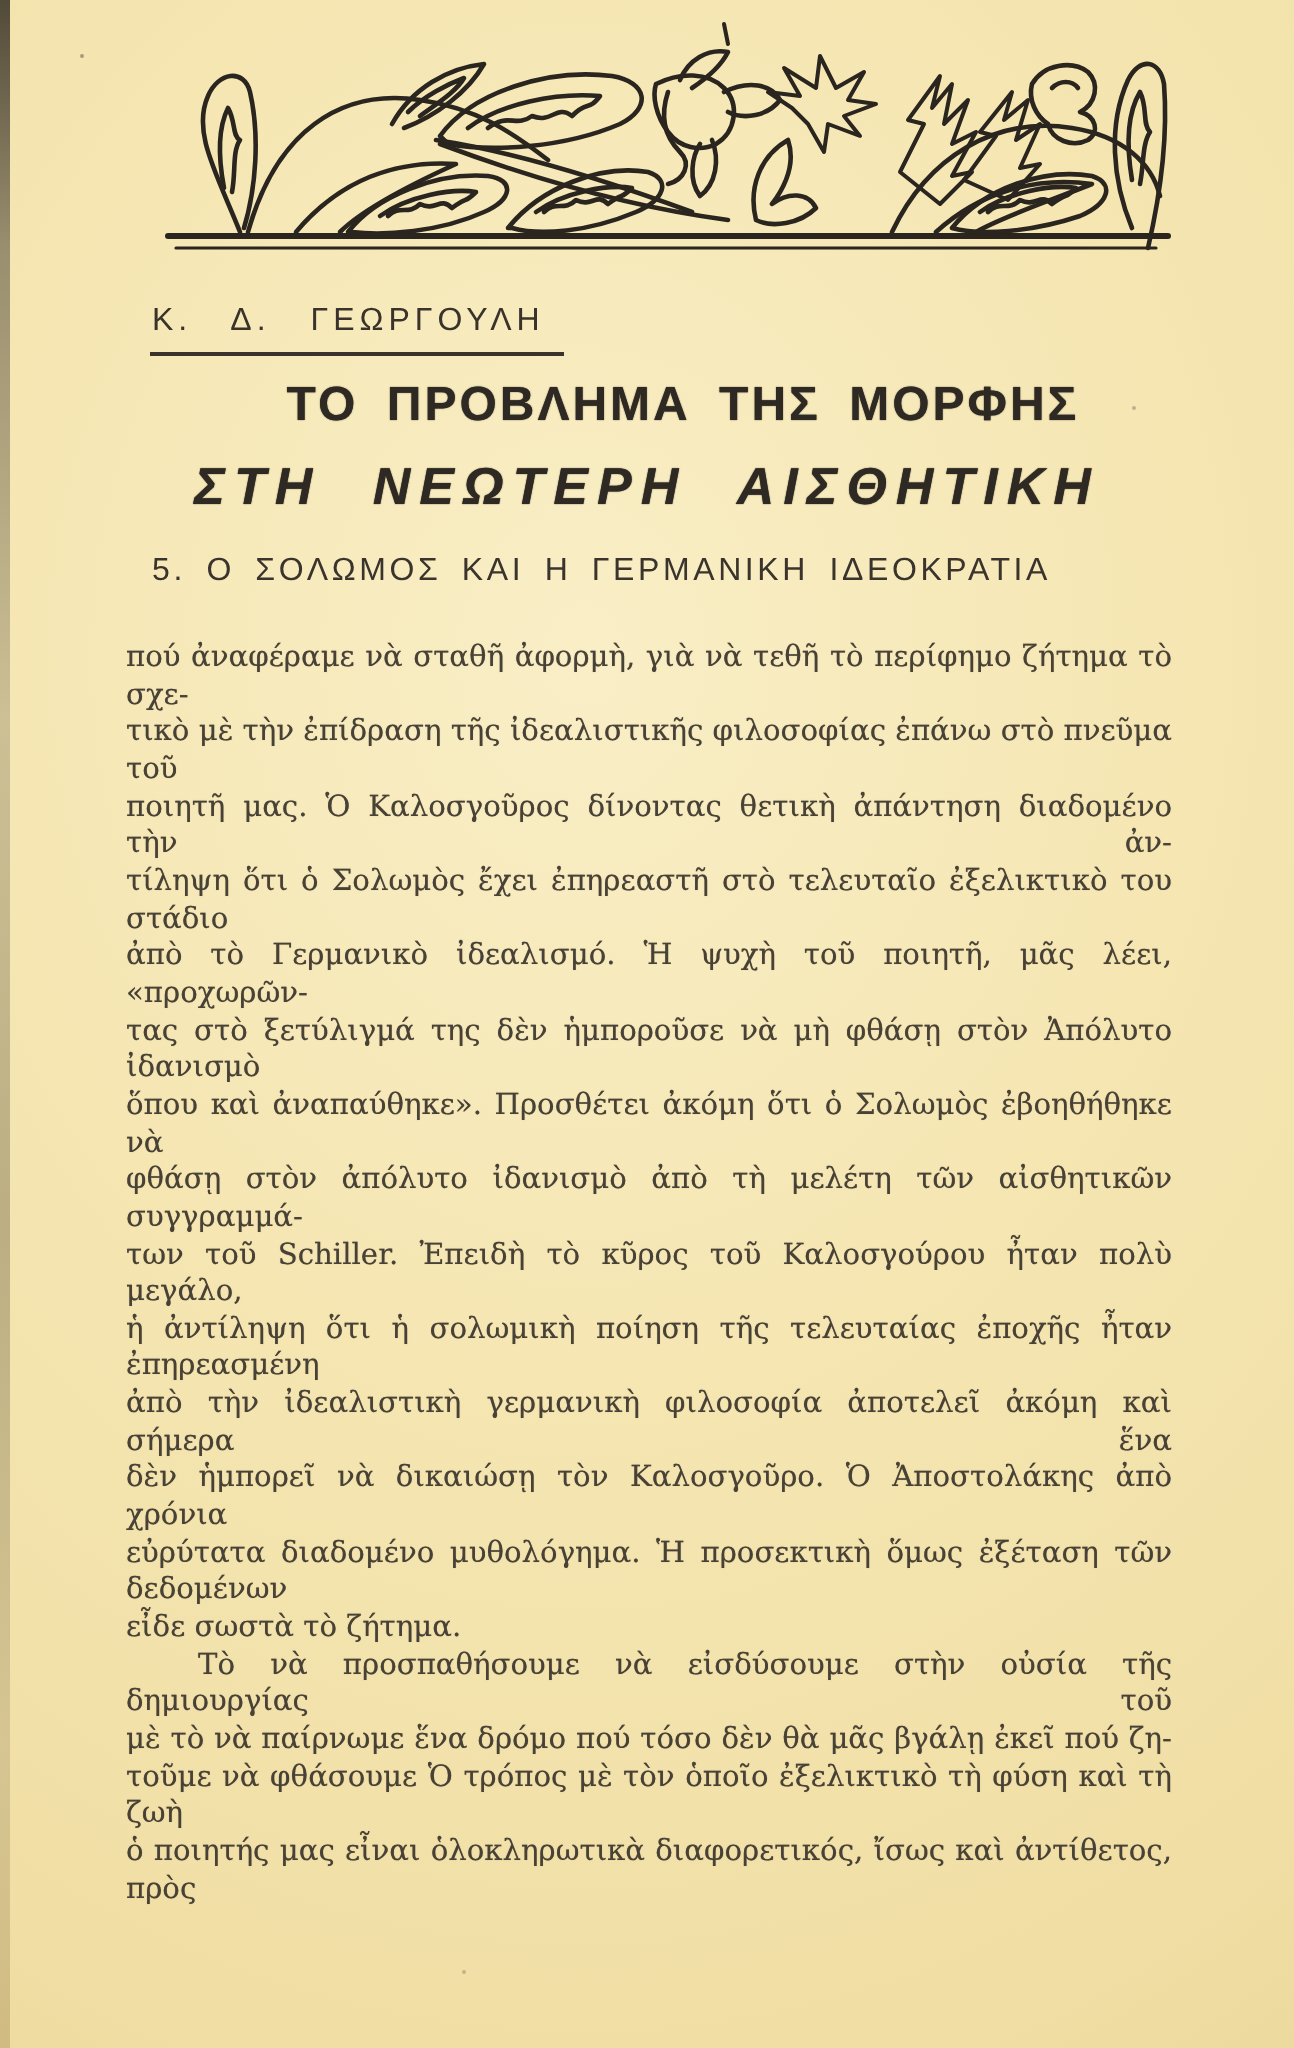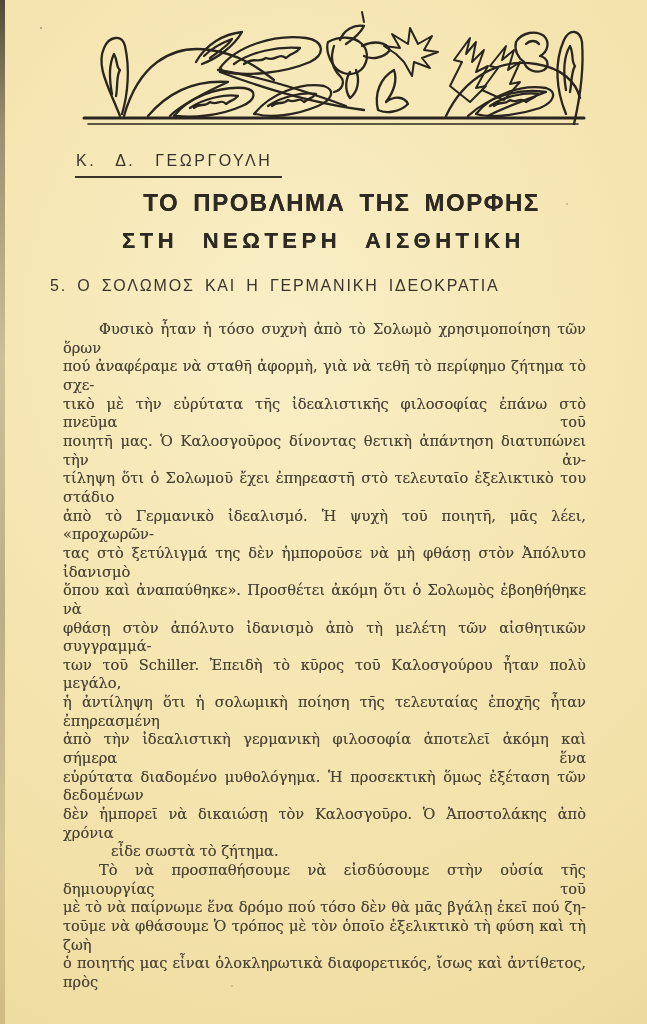--- a/index.html
+++ b/index.html
@@ -39,43 +39,44 @@
     font-family:"Liberation Sans","DejaVu Sans",sans-serif;
     font-weight:bold;
   }
   .title .t1{
     font-size:24px;letter-spacing:1.5px;word-spacing:6px;
     text-shadow:0 0 .6px #2e2922;
     padding-left:36px;
   }
   .title .t2{
     margin-top:11px;
-    font-size:22px;letter-spacing:4.5px;word-spacing:14px;
+    font-size:26px;letter-spacing:4.5px;word-spacing:14px;
     text-shadow:0 0 .6px #2e2922;
+    font-style:italic;
   }
   .section-heading{
-    position:absolute;left:50px;top:277px;
+    position:absolute;left:76px;top:277px;
     font-family:"Liberation Sans","DejaVu Sans",sans-serif;
     font-size:16px;letter-spacing:1.8px;word-spacing:4px;
     color:#3a342c;
   }
   .body-text{
     position:absolute;left:63px;top:320px;width:523px;
     font-size:14.6px;line-height:18.65px;
     color:#484135;
     text-shadow:0 0 .35px rgba(72,65,53,.55);
   }
   .paragraph{margin:0;}
   .line{
     text-align:justify;
     text-align-last:justify;
     white-space:normal;
   }
   .line.first{text-indent:36px;}
-  .line.last{text-align-last:left;margin-left:48px;}
+  .line.last{text-align-last:left;}
 </style>
 </head>
 <body>
 
 <div class="page">
 
   <div class="scan-edge"></div>
   <div class="speck" style="left:40px;top:27px;width:2px;height:2px;opacity:.5"></div>
   <div class="speck" style="left:566px;top:203px;width:2px;height:2px;opacity:.35"></div>
   <div class="speck" style="left:231px;top:985px;width:2px;height:2px;opacity:.3"></div>
@@ -140,34 +141,33 @@
 
   <div class="title">
     <div class="t1">ΤΟ ΠΡΟΒΛΗΜΑ ΤΗΣ ΜΟΡΦΗΣ</div>
     <div class="t2">ΣΤΗ ΝΕΩΤΕΡΗ ΑΙΣΘΗΤΙΚΗ</div>
   </div>
 
   <div class="section-heading">5. Ο ΣΟΛΩΜΟΣ ΚΑΙ Η ΓΕΡΜΑΝΙΚΗ ΙΔΕΟΚΡΑΤΙΑ</div>
 
   <div class="body-text">
       <div class="paragraph">
-        <div class="line first">Φυσικὸ ἦταν ἡ τόσο συχνὴ ἀπὸ τὸ Σολωμὸ χρησιμοποίηση τῶν ὅρων</div>
         <div class="line">πού ἀναφέραμε νὰ σταθῆ ἀφορμὴ, γιὰ νὰ τεθῆ τὸ περίφημο ζήτημα τὸ σχε-</div>
-        <div class="line">τικὸ μὲ τὴν εὐρύτατα τῆς ἰδεαλιστικῆς φιλοσοφίας ἐπάνω στὸ πνεῦμα τοῦ</div>
-        <div class="line">ποιητῆ μας. Ὁ Καλοσγοῦρος δίνοντας θετικὴ ἀπάντηση διατυπώνει τὴν ἀν-</div>
-        <div class="line">τίληψη ὅτι ὁ Σολωμοῦ ἔχει ἐπηρεαστῆ στὸ τελευταῖο ἐξελικτικὸ του στάδιο</div>
+        <div class="line">τικὸ μὲ τὴν ἐπίδραση τῆς ἰδεαλιστικῆς φιλοσοφίας ἐπάνω στὸ πνεῦμα τοῦ</div>
+        <div class="line">ποιητῆ μας. Ὁ Καλοσγοῦρος δίνοντας θετικὴ ἀπάντηση διαδομένο τὴν ἀν-</div>
+        <div class="line">τίληψη ὅτι ὁ Σολωμὸς ἔχει ἐπηρεαστῆ στὸ τελευταῖο ἐξελικτικὸ του στάδιο</div>
         <div class="line">ἀπὸ τὸ Γερμανικὸ ἰδεαλισμό. Ἡ ψυχὴ τοῦ ποιητῆ, μᾶς λέει, «προχωρῶν-</div>
         <div class="line">τας στὸ ξετύλιγμά της δὲν ἡμποροῦσε νὰ μὴ φθάσῃ στὸν Ἀπόλυτο ἰδανισμὸ</div>
         <div class="line">ὅπου καὶ ἀναπαύθηκε». Προσθέτει ἀκόμη ὅτι ὁ Σολωμὸς ἐβοηθήθηκε νὰ</div>
         <div class="line">φθάσῃ στὸν ἀπόλυτο ἰδανισμὸ ἀπὸ τὴ μελέτη τῶν αἰσθητικῶν συγγραμμά-</div>
         <div class="line">των τοῦ Schiller. Ἐπειδὴ τὸ κῦρος τοῦ Καλοσγούρου ἦταν πολὺ μεγάλο,</div>
         <div class="line">ἡ ἀντίληψη ὅτι ἡ σολωμικὴ ποίηση τῆς τελευταίας ἐποχῆς ἦταν ἐπηρεασμένη</div>
         <div class="line">ἀπὸ τὴν ἰδεαλιστικὴ γερμανικὴ φιλοσοφία ἀποτελεῖ ἀκόμη καὶ σήμερα ἕνα</div>
+        <div class="line">δὲν ἡμπορεῖ νὰ δικαιώσῃ τὸν Καλοσγοῦρο. Ὁ Ἀποστολάκης ἀπὸ χρόνια</div>
         <div class="line">εὐρύτατα διαδομένο μυθολόγημα. Ἡ προσεκτικὴ ὅμως ἐξέταση τῶν δεδομένων</div>
-        <div class="line">δὲν ἡμπορεῖ νὰ δικαιώσῃ τὸν Καλοσγοῦρο. Ὁ Ἀποστολάκης ἀπὸ χρόνια</div>
         <div class="line last">εἶδε σωστὰ τὸ ζήτημα.</div>
       </div>
       <div class="paragraph">
         <div class="line first">Τὸ νὰ προσπαθήσουμε νὰ εἰσδύσουμε στὴν οὐσία τῆς δημιουργίας τοῦ</div>
         <div class="line">μὲ τὸ νὰ παίρνωμε ἕνα δρόμο πού τόσο δὲν θὰ μᾶς βγάλῃ ἐκεῖ πού ζη-</div>
         <div class="line">τοῦμε νὰ φθάσουμε Ὁ τρόπος μὲ τὸν ὁποῖο ἐξελικτικὸ τὴ φύση καὶ τὴ ζωὴ</div>
         <div class="line">ὁ ποιητής μας εἶναι ὁλοκληρωτικὰ διαφορετικός, ἴσως καὶ ἀντίθετος, πρὸς</div>
       </div>
     </div>
 

